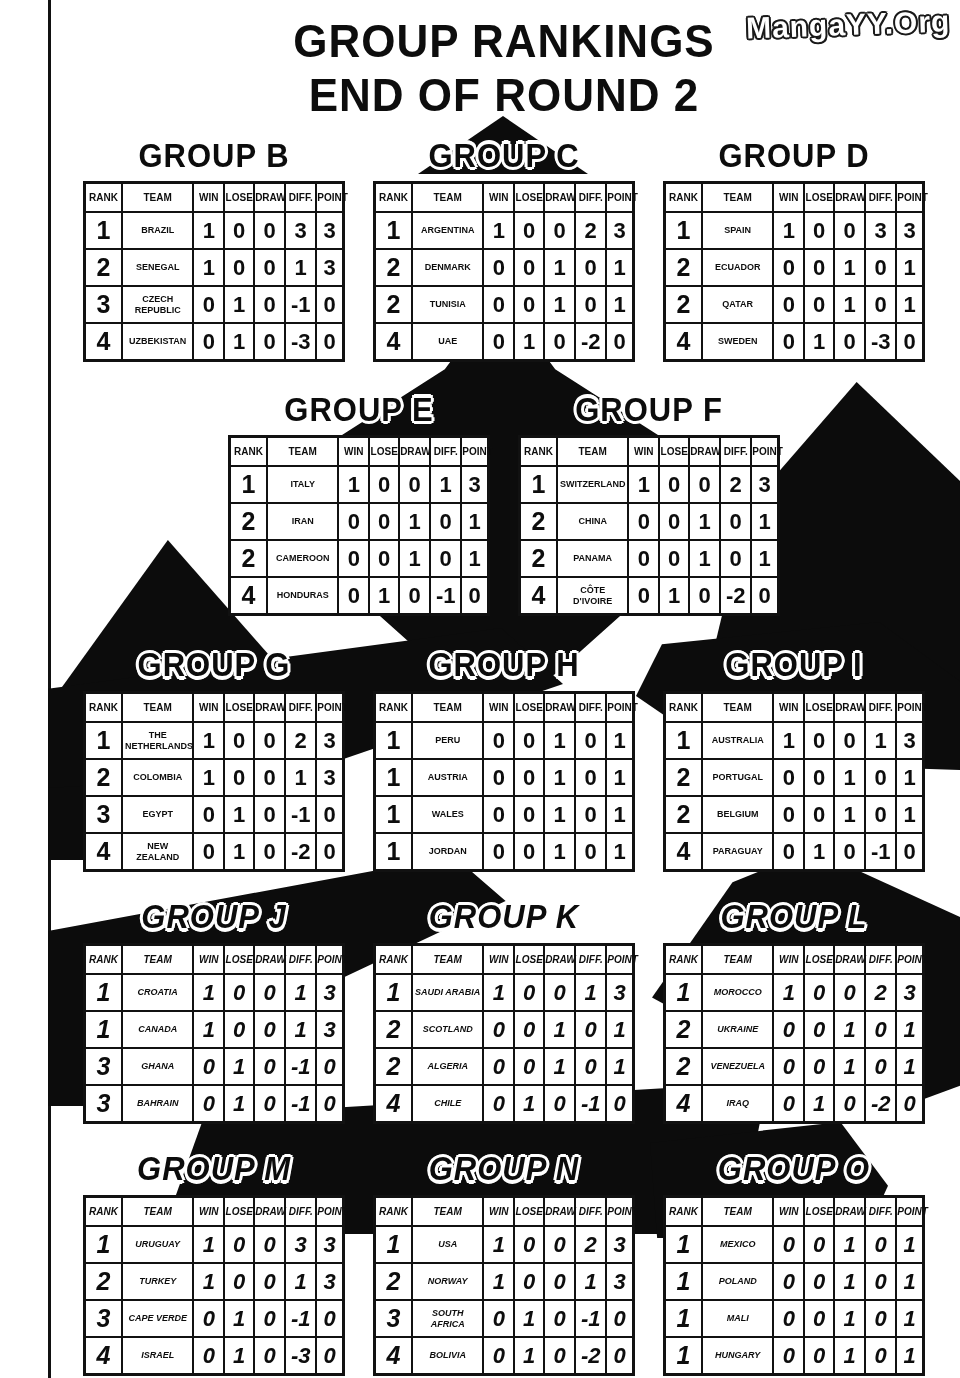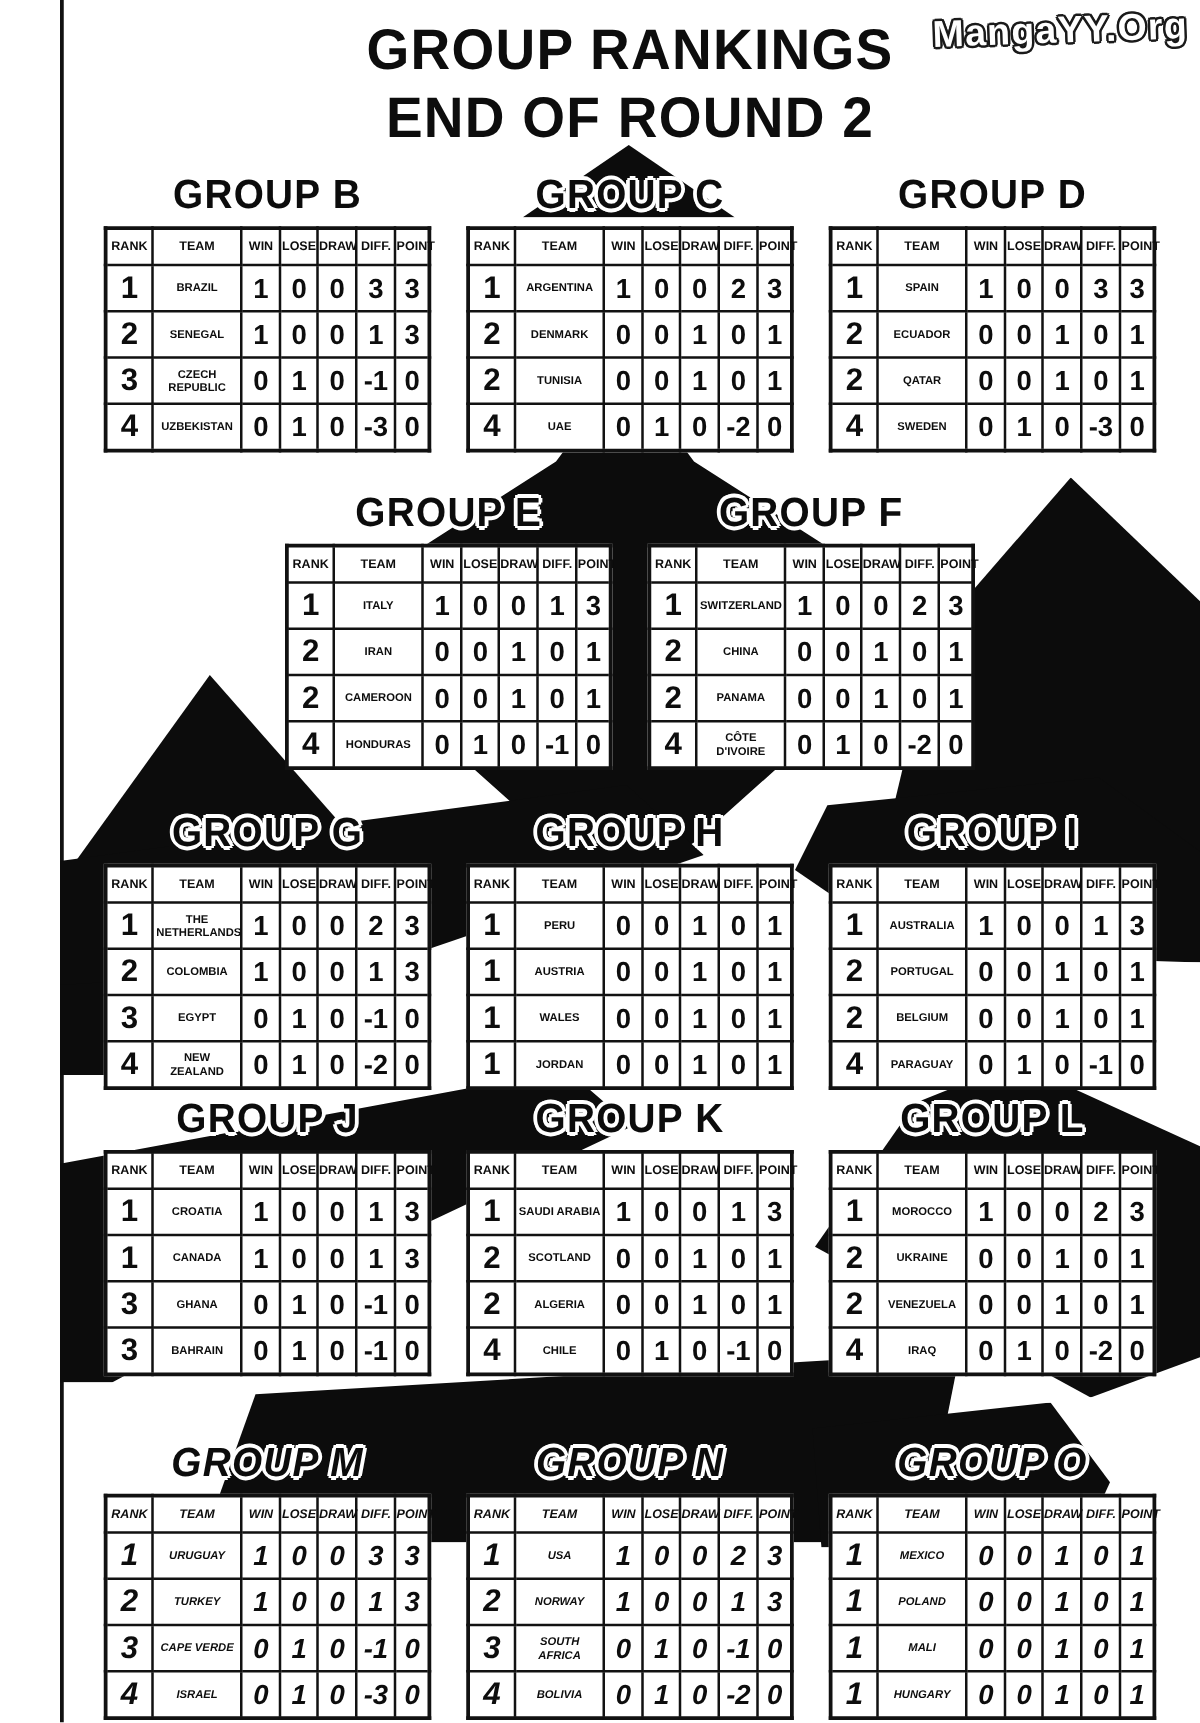--- a/index.html
+++ b/index.html
@@ -41,21 +41,21 @@
       2px 0 #1a1a1a,-2px 0 #1a1a1a,0 2px #1a1a1a,0 -2px #1a1a1a,
       1.5px 1.5px #1a1a1a,-1.5px -1.5px #1a1a1a,1.5px -1.5px #1a1a1a,-1.5px 1.5px #1a1a1a;
   }
 
   
   .group-row {
     position:absolute; left:48px; width:912px;
     display:flex; justify-content:center; gap:28px; z-index:2;
   }
   .band0 { top:138px; } .band1 { top:392px; } .band2 { top:648px; }
-  .band3 { top:877px; } .band4 { top:1152px;font-style:italic; }
+  .band3 { top:900px;font-style:italic; } .band4 { top:1152px;font-style:italic; }
 
   .group { width:262px; }
   .group-title {
     margin:0 0 7px 0; text-align:center;
     font-size:31px; font-weight:bold; letter-spacing:1px;
     color:#0c0c0c; transform:scaleY(1.05);
     text-shadow:
       -3px 0 #fff,3px 0 #fff,0 -3px #fff,0 3px #fff,
       -2px -2px #fff,2px -2px #fff,-2px 2px #fff,2px 2px #fff;
   }

